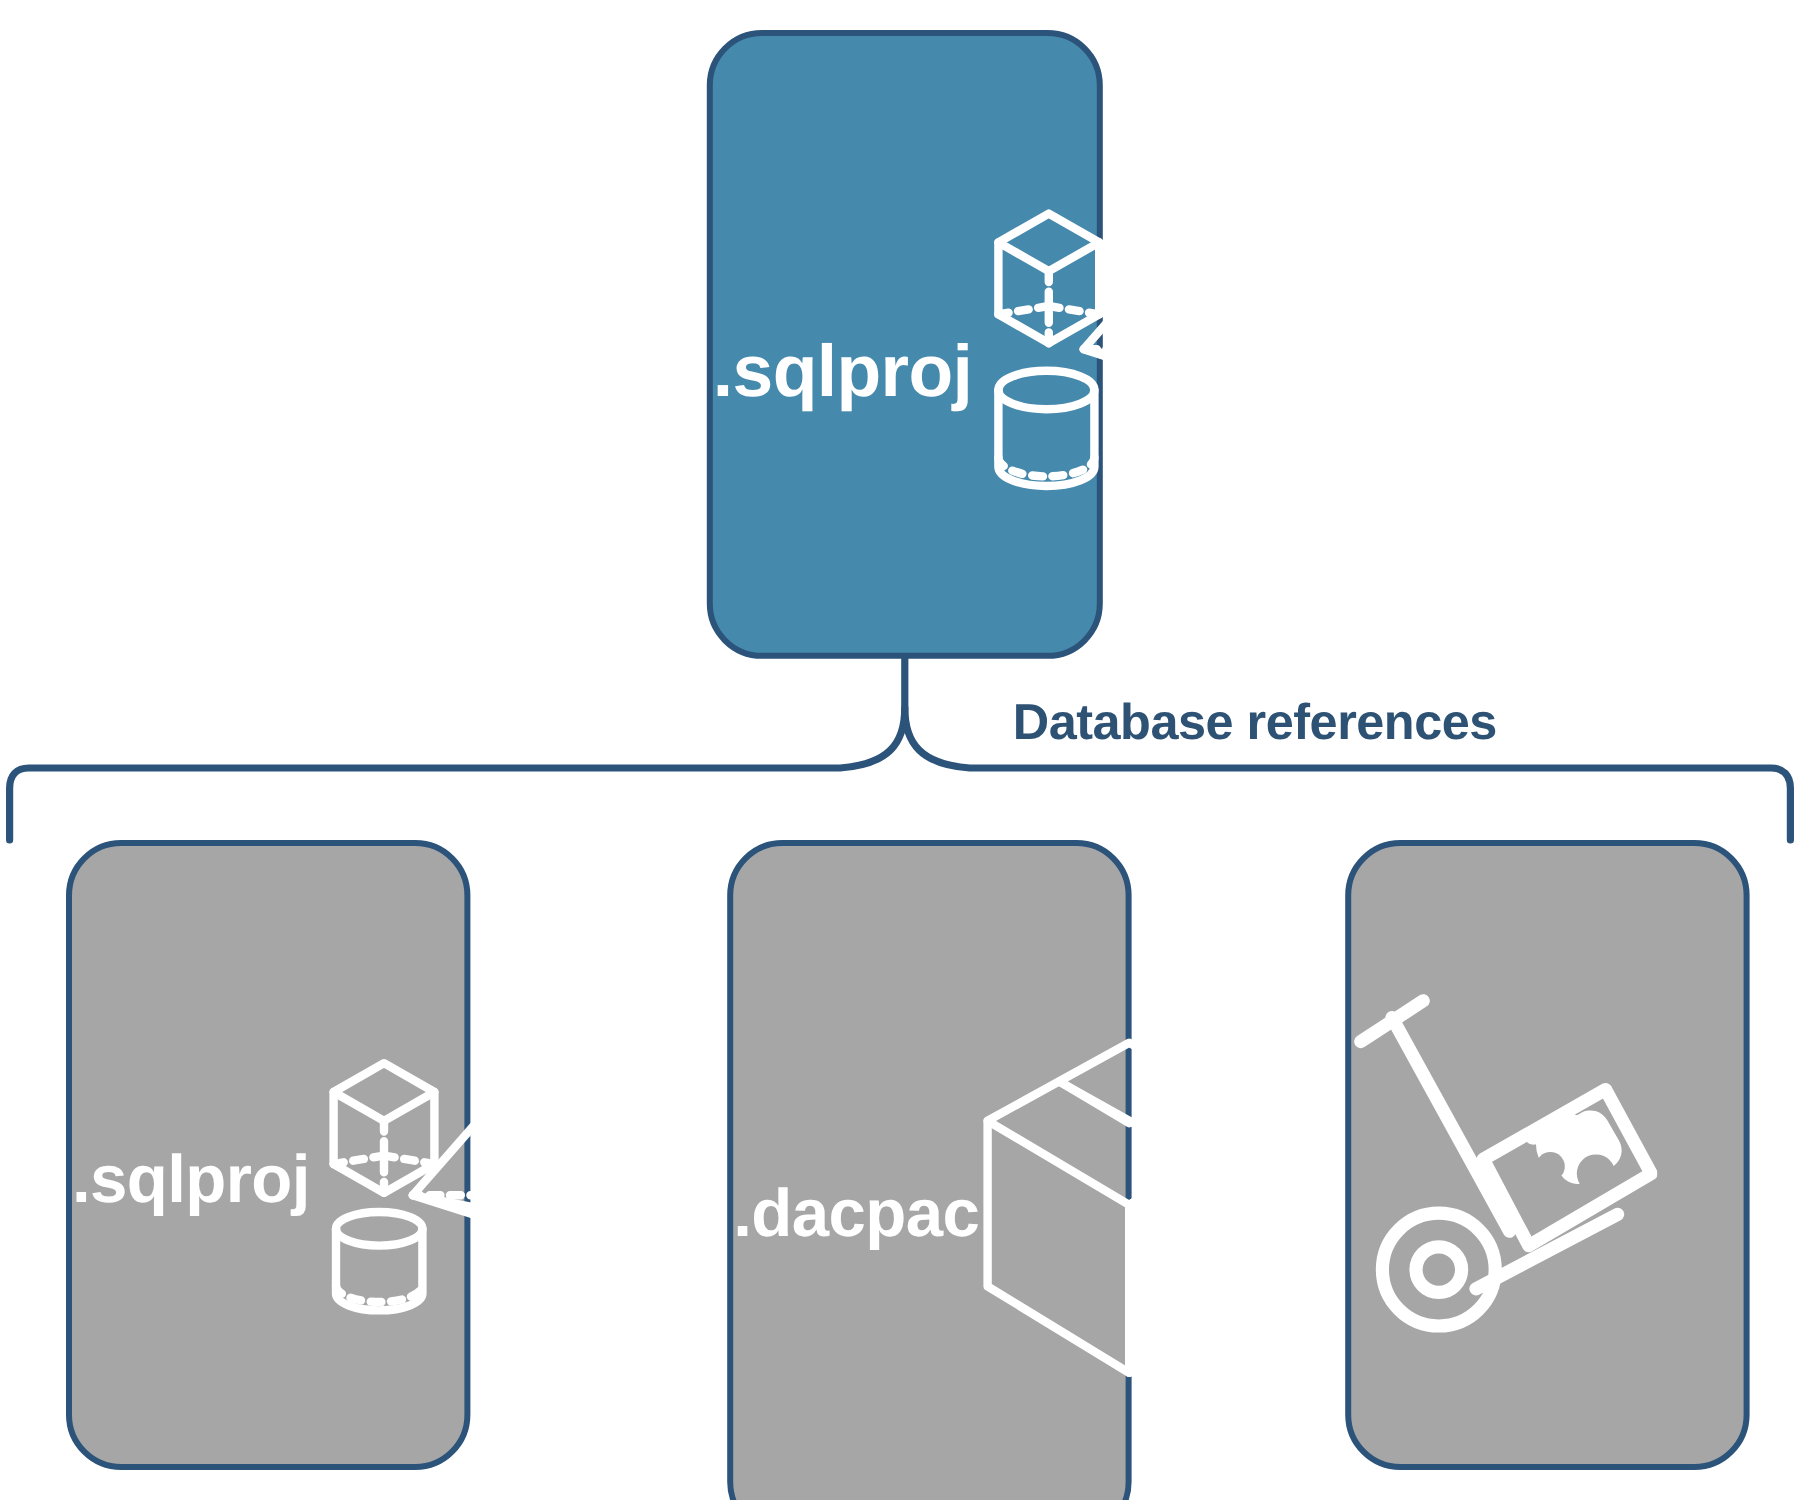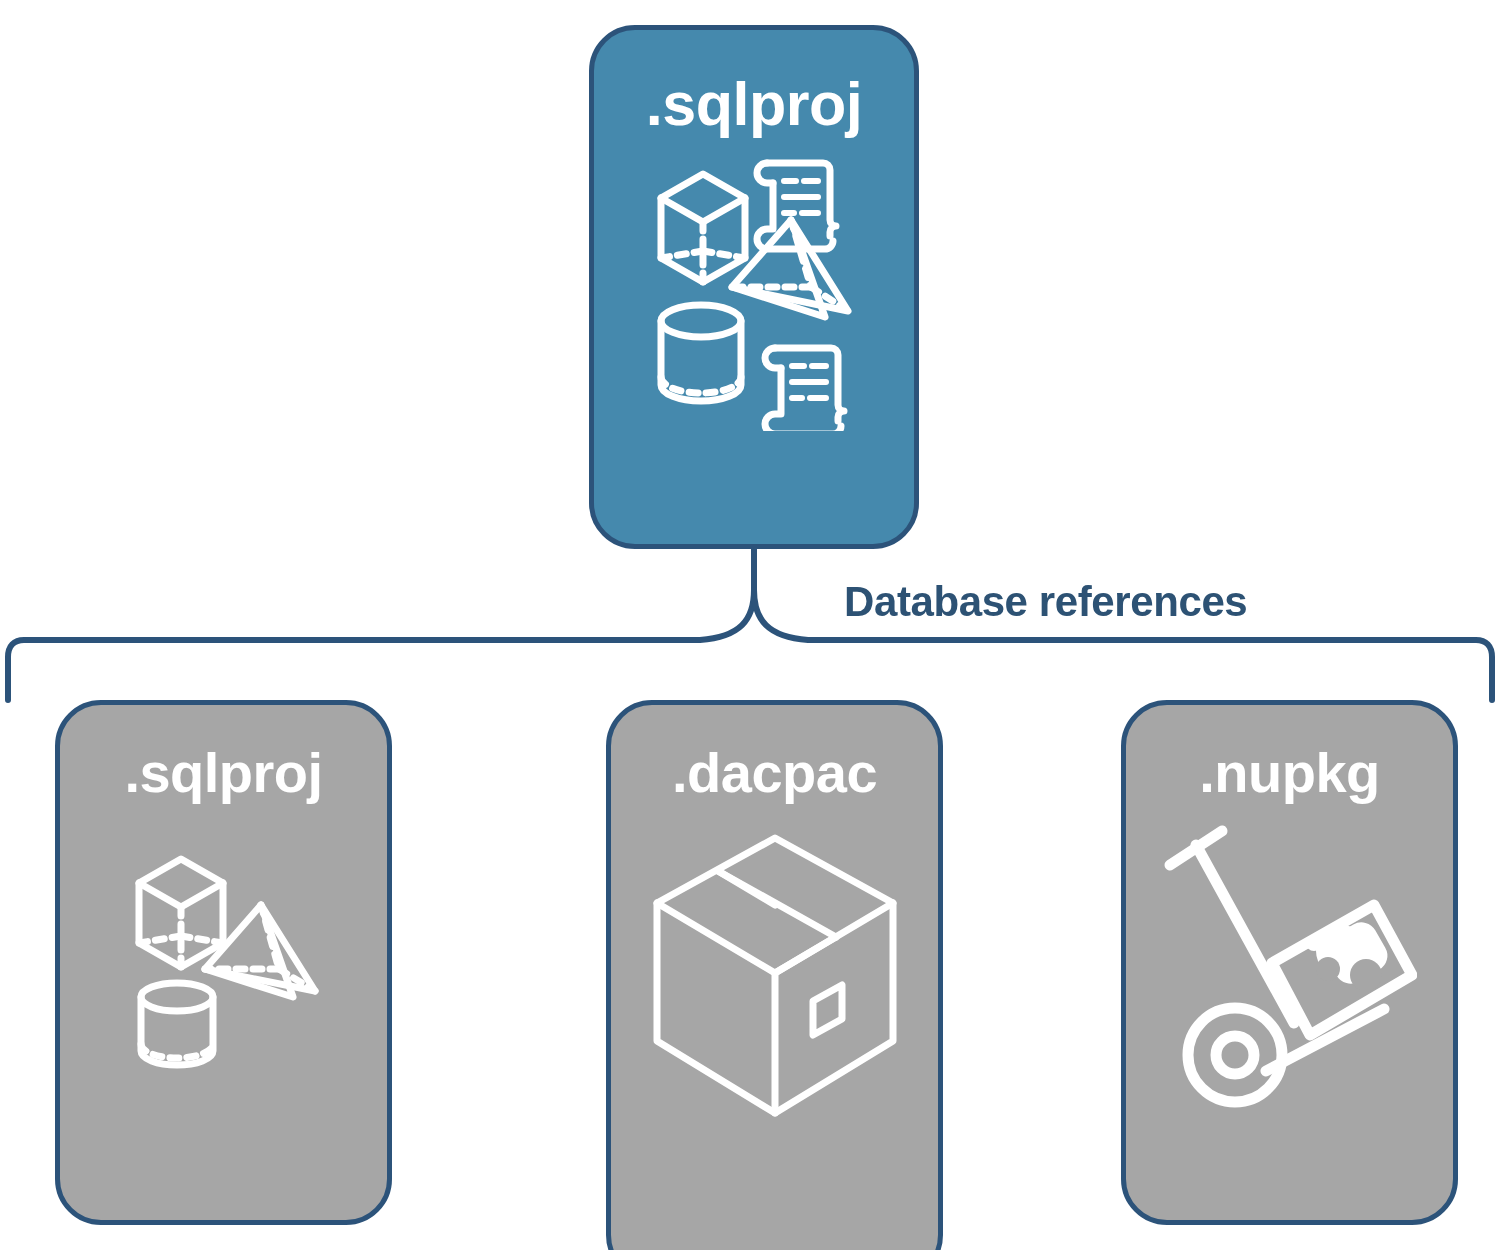--- a/index.html
+++ b/index.html
@@ -21,21 +21,20 @@
     inset: 0;
   }
 
   
   .card {
     position: absolute;
     box-sizing: border-box;
     border: 5px solid #2c537a;
     border-radius: 46px;
     display: flex;
-    flex-direction: column;
     align-items: center;
   }
   .card.primary {
     background: #4589ad;
   }
   .card.secondary {
     background: #a6a6a6;
   }
 
   .card-title {
@@ -228,21 +227,20 @@
           <path d="M125 140 L186 104"></path>
           <path d="M68 38 L125 72"></path>
 
           <path d="M163 168 L192 152 L192 186 L163 202 Z"></path>
         </g>
       </svg>
     </div>
   </div>
 
   <div class="card secondary" id="card-nupkg">
-    <div class="card-title">.nupkg</div>
 
     <div class="icon-stack" style="margin-top:22px">
       <svg width="255" height="295" viewBox="0 0 255 295" fill="none" stroke="#ffffff" stroke-width="11" stroke-linejoin="round" stroke-linecap="round">
         <g>
 
           <path d="M8 42 L60 8"></path>
 
           <path d="M34 22 L132 200"></path>
 
           <path d="M104 248 L222 186"></path>

